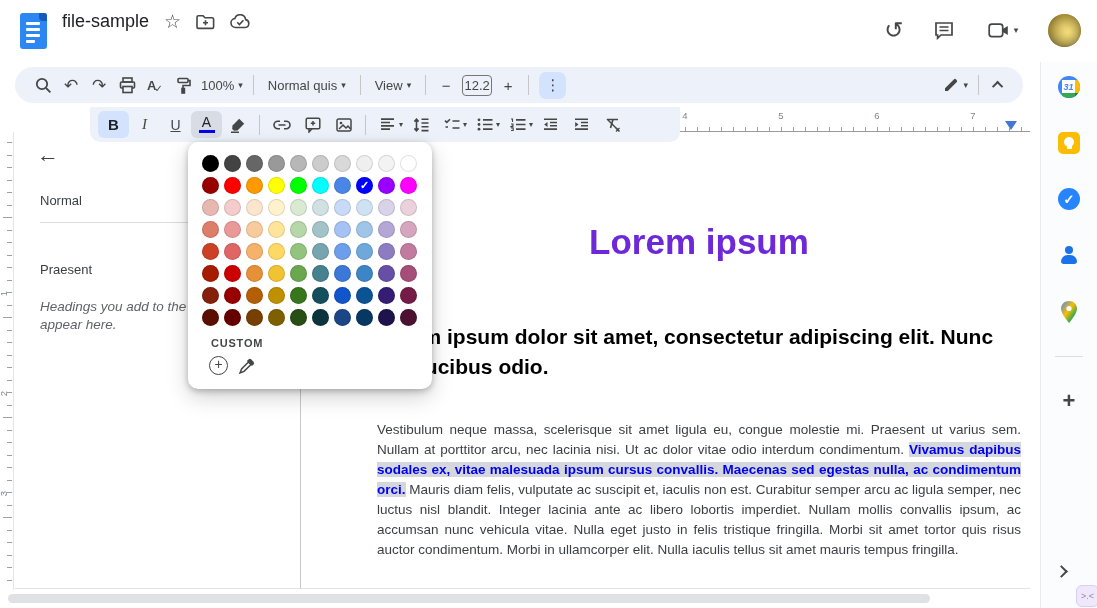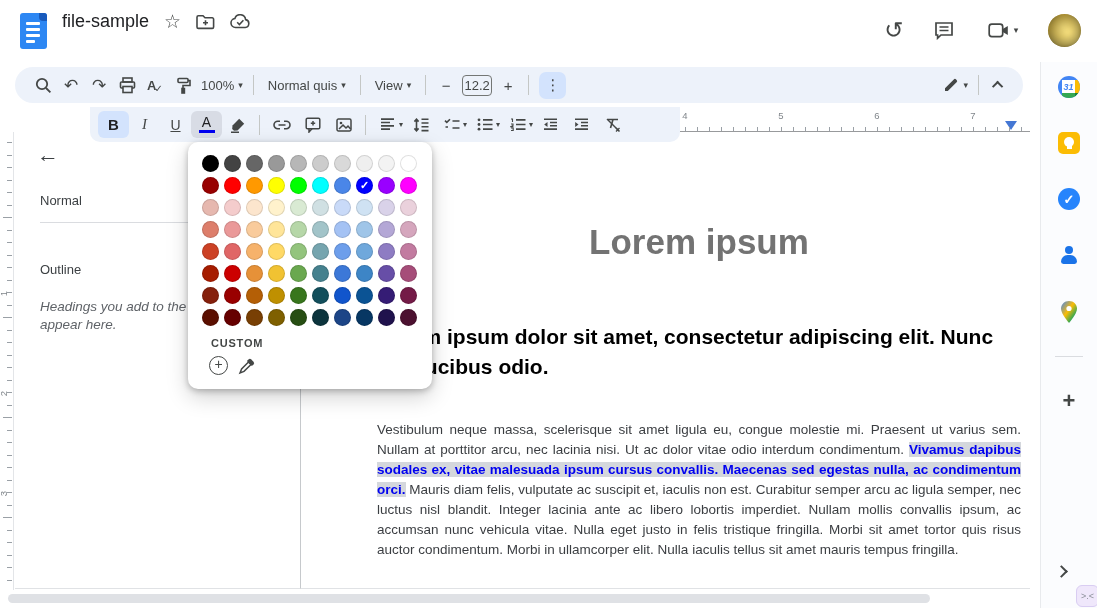--- a/index.html
+++ b/index.html
@@ -89,21 +89,21 @@
   #summary-label { position:absolute; left:25px; top:61px; font-size:13px; color:#3c4043; }
   #summary-divider { position:absolute; left:25px; top:90px; width:240px; height:1px; background:#dadce0; }
   #outline-label { position:absolute; left:25px; top:130px; font-size:13px; color:#3c4043; }
   #outline-hint { position:absolute; left:25px; top:166px; width:235px; font-size:13.5px; font-style:italic;
     color:#5f6368; line-height:18px; }
 
   
   #page { position:absolute; left:300px; top:132px; width:730px; height:457px; background:#fff;
     border-left:1px solid #c6c9cc; border-bottom:1px solid #e0e2e5; z-index:1; }
   #doc-title-text { position:absolute; left:76px; top:90px; width:644px; text-align:center;
-    font-size:35px; font-weight:bold; color:#737373; }
+    font-size:35px; font-weight:bold; color:#6d28d9; }
   #doc-heading { position:absolute; left:76px; top:190px; width:640px; font-size:21px; font-weight:bold;
     color:#000; line-height:30px; }
   #doc-body { position:absolute; left:76px; top:288px; width:644px; font-size:13.5px; color:#3b3e42;
     line-height:20px; text-align:justify; }
   #sel-text { font-weight:bold; color:#0000f0; background:#d4d7dc; }
 
   
   #side-panel { position:absolute; left:1040px; top:62px; width:57px; height:546px; background:#fbfcfe;
     border-left:1px solid #e8eaed; z-index:3; }
   .panel-ic { position:absolute; left:50%; transform:translateX(-50%); }
@@ -371,21 +371,21 @@
     <div class="v-tick" style="top: 447.5px; width: 5px;"></div>
     <span class="v-num" style="top: 156px;">1</span>
     <span class="v-num" style="top: 256px;">2</span>
     <span class="v-num" style="top: 356px;">3</span>
   </div>
 
 <div id="sidebar">
   <div id="back-btn">←</div>
   <div id="summary-label">Normal</div>
   <div id="summary-divider"></div>
-  <div id="outline-label">Outline</div>
+  <div id="outline-label">Praesent</div>
   <div id="outline-hint">Headings you add to the document will appear here.</div>
 </div>
 
 <div id="page">
   <div id="doc-title-text">Lorem ipsum</div>
   <div id="doc-heading">Lorem ipsum dolor sit amet, consectetur adipiscing elit. Nunc ac faucibus odio.</div>
   <div id="doc-body"><span>Vestibulum neque massa, scelerisque sit amet ligula eu, congue molestie mi. Praesent ut varius sem. Nullam at porttitor arcu, nec lacinia nisi. Ut ac dolor vitae odio interdum condimentum. </span><span id="sel-text">Vivamus dapibus sodales ex, vitae malesuada ipsum cursus convallis. Maecenas sed egestas nulla, ac condimentum orci.</span><span> Mauris diam felis, vulputate ac suscipit et, iaculis non est. Curabitur semper arcu ac ligula semper, nec luctus nisl blandit. Integer lacinia ante ac libero lobortis imperdiet. Nullam mollis convallis ipsum, ac accumsan nunc vehicula vitae. Nulla eget justo in felis tristique fringilla. Morbi sit amet tortor quis risus auctor condimentum. Morbi in ullamcorper elit. Nulla iaculis tellus sit amet mauris tempus fringilla.</span></div>
 </div>
 
 <div id="overflow-bar">

